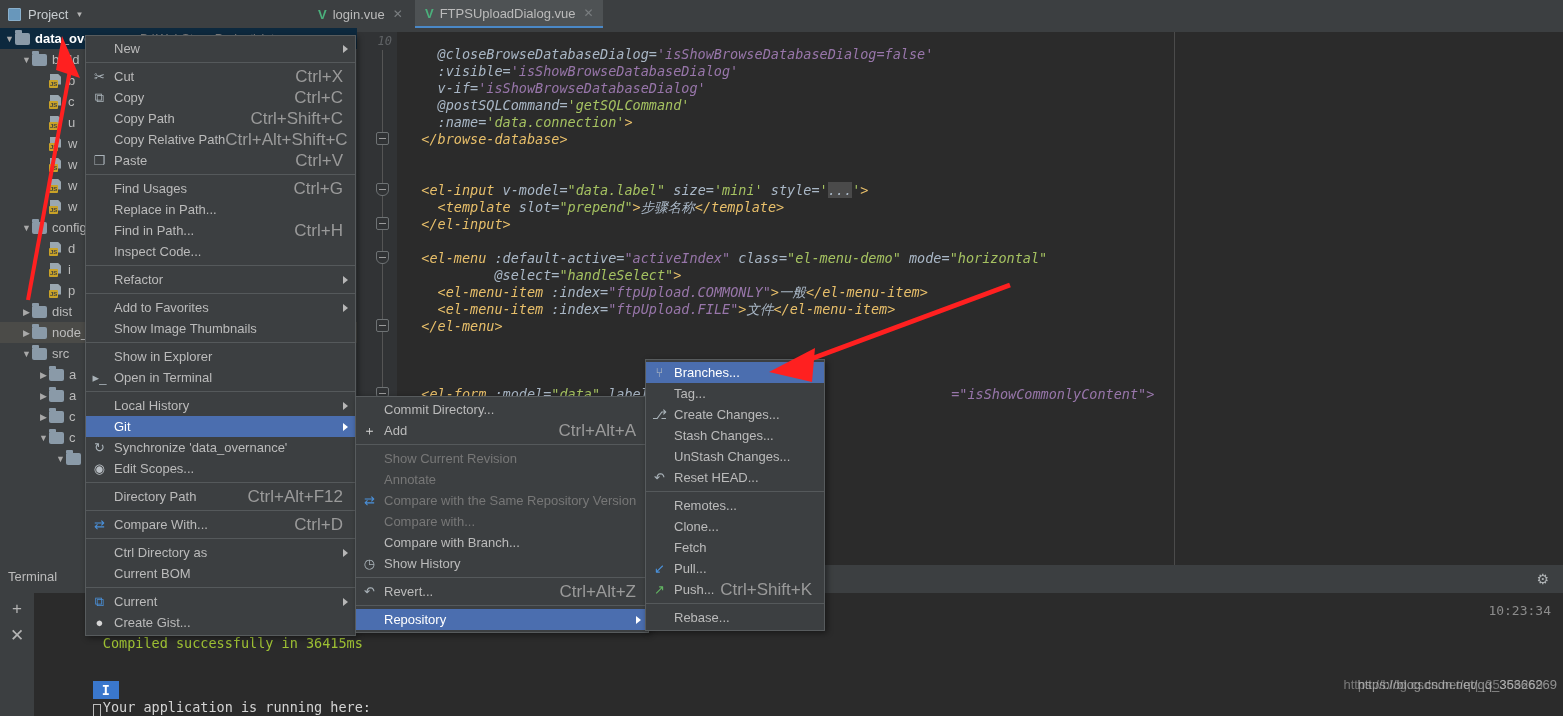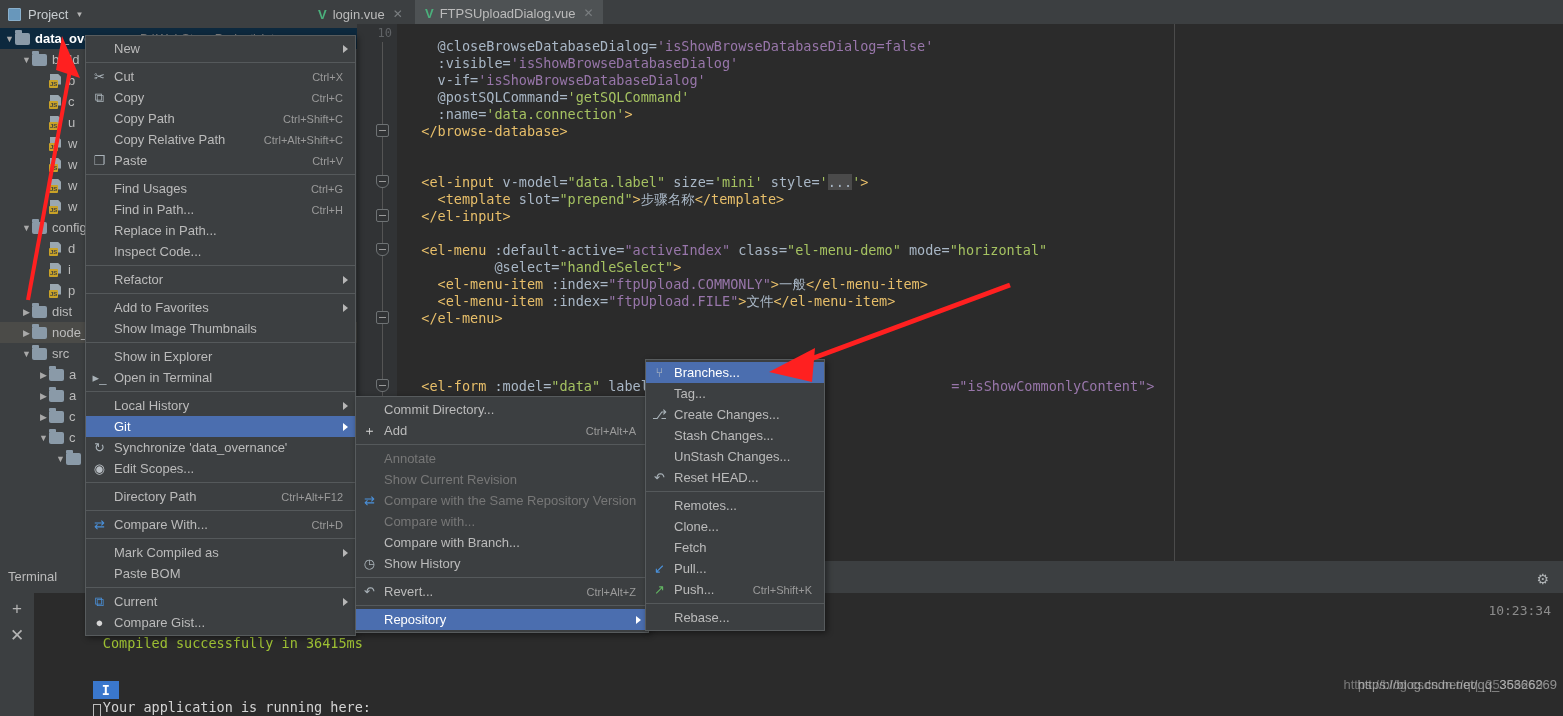--- a/index.html
+++ b/index.html
@@ -47,22 +47,23 @@
     display: flex; align-items: center; padding: 0 9px 0 10px;
     font-size: 13px; color: #bbbbbb;
   }
   .tab .vicon { color: #4bb07c; font-weight: bold; margin-right: 6px; font-size: 13px; }
   .tab .xicon { margin-left: 8px; color: #7a7e80; font-size: 12px; }
   .tab.t1 { left: 8px; }
   .tab.t2 { left: 115px; background: #4e5254; border-bottom: 2px solid #4a88c7; }
 
   
   .editor {
-    position: absolute; left: 357px; top: 24px; width: 1206px; height: 537px;
+    position: absolute; left: 357px; top: 32px; width: 1206px; height: 537px;
     background: #2b2b2b;
+    font-style: italic;
   }
   .gutter {
     position: absolute; left: 0; top: 0; width: 40px; height: 100%;
     background: #313335;
   }
   .gutter .lineno {
     position: absolute; right: 5px; top: 2px; color: #606366; font-size: 12px;
     font-family: "DejaVu Sans Mono", monospace;
   }
   .foldline {
@@ -171,21 +172,21 @@
     box-shadow: 2px 2px 6px rgba(0,0,0,.45);
     padding: 2px 0;
   }
   .mi {
     position: relative; height: 21px; display: flex; align-items: center;
     padding: 0 0 0 28px; font-size: 13px; color: #bbbbbb; white-space: nowrap;
   }
   .mi.sel { background: #4b6eaf; color: #ffffff; }
   .mi.dis { color: #777777; }
   .mi .label { flex: 1; }
-  .mi .short { color: #9a9a9a; font-size: 11px; padding-right: 12px; }
+  .mi .short { color: #9a9a9a; font-size: 17px; padding-right: 12px; }
   .mi .sub {
     position: absolute; right: 7px; top: 50%; margin-top: -4px;
     width: 0; height: 0; border-left: 5px solid #b7b7b7;
     border-top: 4px solid transparent; border-bottom: 4px solid transparent;
   }
   .mi.sel .sub { border-left-color: #ffffff; }
   .mi .mic {
     position: absolute; left: 5px; top: 50%; margin-top: -8px;
     width: 17px; height: 16px; display: flex; align-items: center; justify-content: center;
     font-size: 13px; color: #a9b2b8;
@@ -446,25 +447,25 @@
         <span class="mic" style="color:#a9b2b8">❐</span>
         <span class="label">Paste</span>
         <span class="short">Ctrl+V</span>
       </div>
       <div class="msep"></div>
       <div class="mi">
         <span class="label">Find Usages</span>
         <span class="short">Ctrl+G</span>
       </div>
       <div class="mi">
+        <span class="label">Replace in Path...</span>
+      </div>
+      <div class="mi">
         <span class="label">Find in Path...</span>
         <span class="short">Ctrl+H</span>
-      </div>
-      <div class="mi">
-        <span class="label">Replace in Path...</span>
       </div>
       <div class="mi">
         <span class="label">Inspect Code...</span>
       </div>
       <div class="msep"></div>
       <div class="mi">
         <span class="label">Refactor</span>
         <span class="sub"></span>
       </div>
       <div class="msep"></div>
@@ -506,52 +507,52 @@
         <span class="short">Ctrl+Alt+F12</span>
       </div>
       <div class="msep"></div>
       <div class="mi">
         <span class="mic" style="color:#4a90d9">⇄</span>
         <span class="label">Compare With...</span>
         <span class="short">Ctrl+D</span>
       </div>
       <div class="msep"></div>
       <div class="mi">
-        <span class="label">Mark Compiled as</span>
-        <span class="sub"></span>
-      </div>
-      <div class="mi">
-        <span class="label">Paste BOM</span>
+        <span class="label">Ctrl Directory as</span>
+        <span class="sub"></span>
+      </div>
+      <div class="mi">
+        <span class="label">Current BOM</span>
       </div>
       <div class="msep"></div>
       <div class="mi">
         <span class="mic" style="color:#4a90d9">⧉</span>
         <span class="label">Current</span>
         <span class="sub"></span>
       </div>
       <div class="mi">
         <span class="mic" style="color:#d6d6d6">●</span>
-        <span class="label">Compare Gist...</span>
+        <span class="label">Create Gist...</span>
       </div>
     </div>
   <div class="menu" id="menu-git">
       <div class="mi">
         <span class="label">Commit Directory...</span>
       </div>
       <div class="mi">
         <span class="mic" style="color:#d6d6d6">＋</span>
         <span class="label">Add</span>
         <span class="short">Ctrl+Alt+A</span>
       </div>
       <div class="msep"></div>
       <div class="mi dis">
+        <span class="label">Show Current Revision</span>
+      </div>
+      <div class="mi dis">
         <span class="label">Annotate</span>
-      </div>
-      <div class="mi dis">
-        <span class="label">Show Current Revision</span>
       </div>
       <div class="mi dis">
         <span class="mic" style="color:#4a90d9">⇄</span>
         <span class="label">Compare with the Same Repository Version</span>
       </div>
       <div class="mi dis">
         <span class="label">Compare with...</span>
       </div>
       <div class="mi">
         <span class="label">Compare with Branch...</span>

